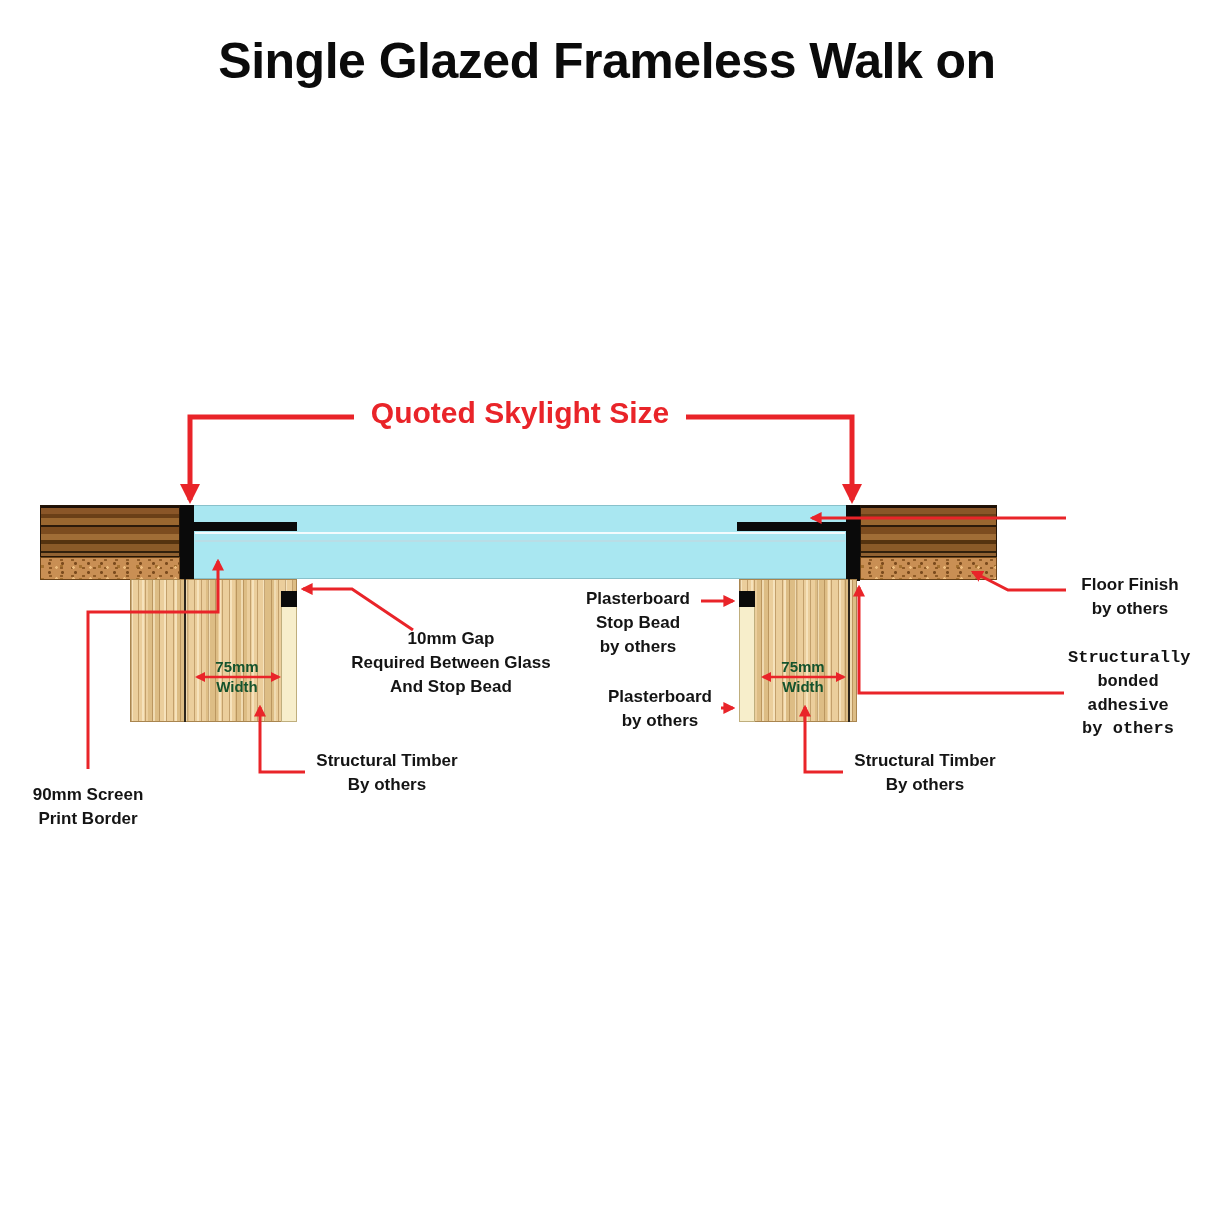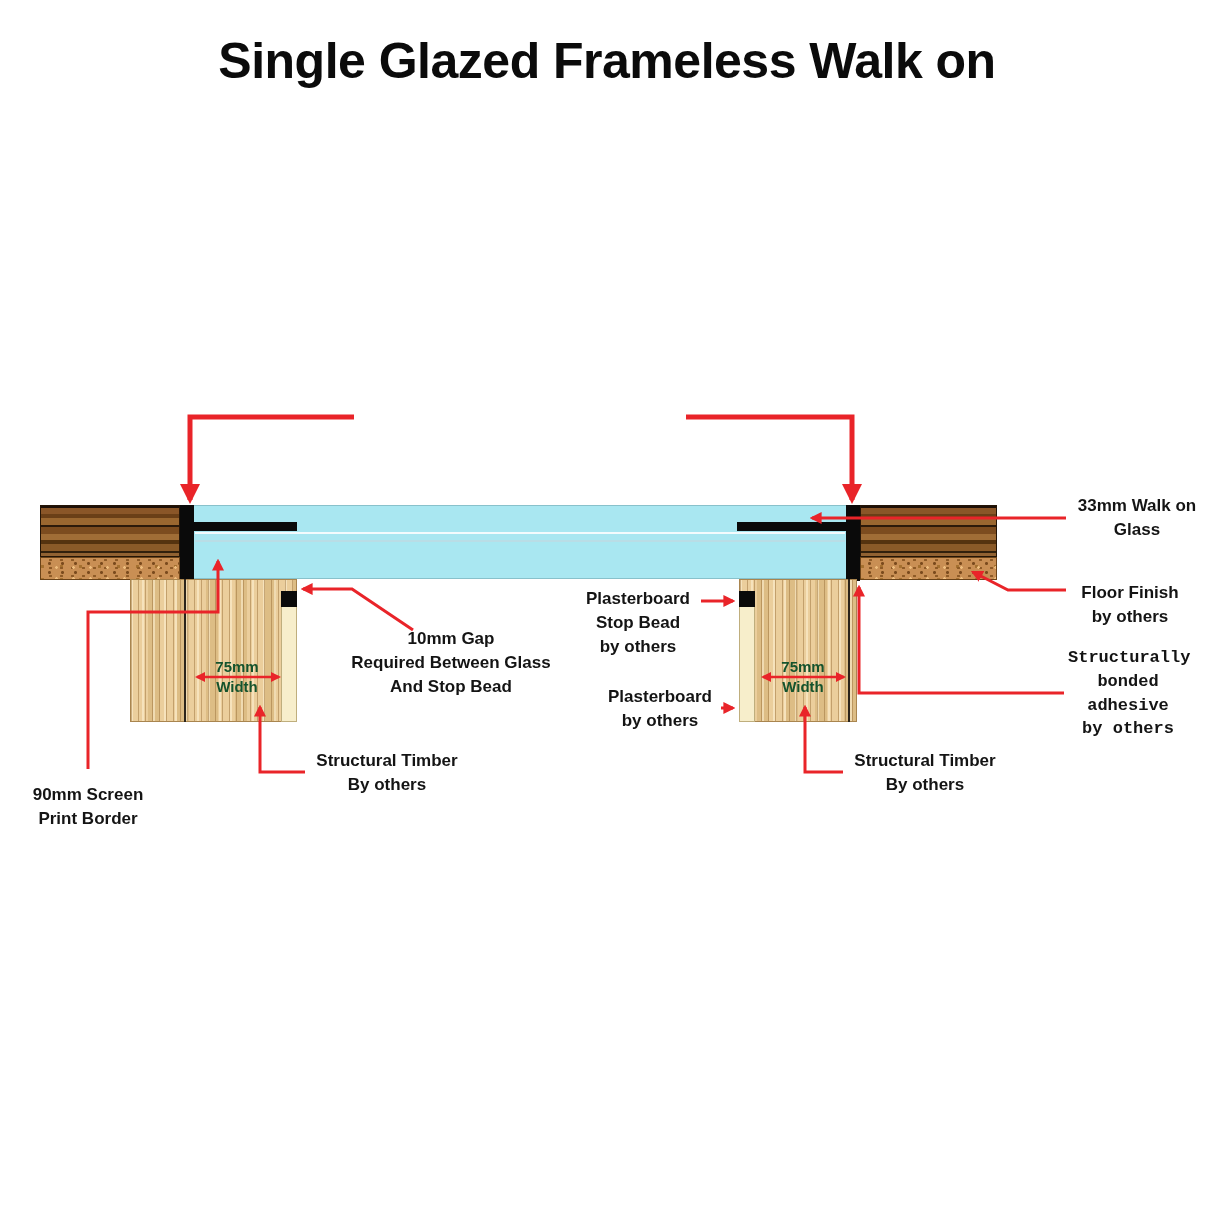--- a/index.html
+++ b/index.html
@@ -109,25 +109,24 @@
     <polyline points="413,630 352,589 303,589" stroke="#e92429" stroke-width="3" marker-end="url(#arrowhead)"></polyline>
     <polyline points="701,601 733,601" stroke="#e92429" stroke-width="3" marker-end="url(#arrowhead)"></polyline>
     <polyline points="721,708 733,708" stroke="#e92429" stroke-width="3" marker-end="url(#arrowhead)"></polyline>
     <polyline points="305,772 260,772 260,707" stroke="#e92429" stroke-width="3" marker-end="url(#arrowhead)"></polyline>
     <polyline points="843,772 805,772 805,707" stroke="#e92429" stroke-width="3" marker-end="url(#arrowhead)"></polyline>
     <polyline points="88,769 88,612 218,612 218,561" stroke="#e92429" stroke-width="3" marker-end="url(#arrowhead)"></polyline>
     <polyline points="197,677 279,677" stroke="#e92429" stroke-width="2.5" marker-start="url(#arrowhead)" marker-end="url(#arrowhead)"></polyline>
     <polyline points="763,677 844,677" stroke="#e92429" stroke-width="2.5" marker-start="url(#arrowhead)" marker-end="url(#arrowhead)"></polyline>
   </svg>
 
+  <div class="quoted">Quoted Skylight Size</div>
 
-  <div class="label" style="left:1070px; top:494px; width:134px;">33mm Walk on
-Glass</div>
 
-  <div class="label" style="left:1070px; top:573px; width:120px;margin-top:8px;">Floor Finish
+  <div class="label" style="left:1070px; top:573px; width:120px;">Floor Finish
 by others</div>
 
   <div class="label" style="left:1068px; top:646px; width:120px;font-family:Liberation Mono, monospace;">Structurally
 bonded
 adhesive
 by others</div>
 
   <div class="label" style="left:344px; top:627px; width:214px;">10mm Gap
 Required Between Glass
 And Stop Bead</div>

